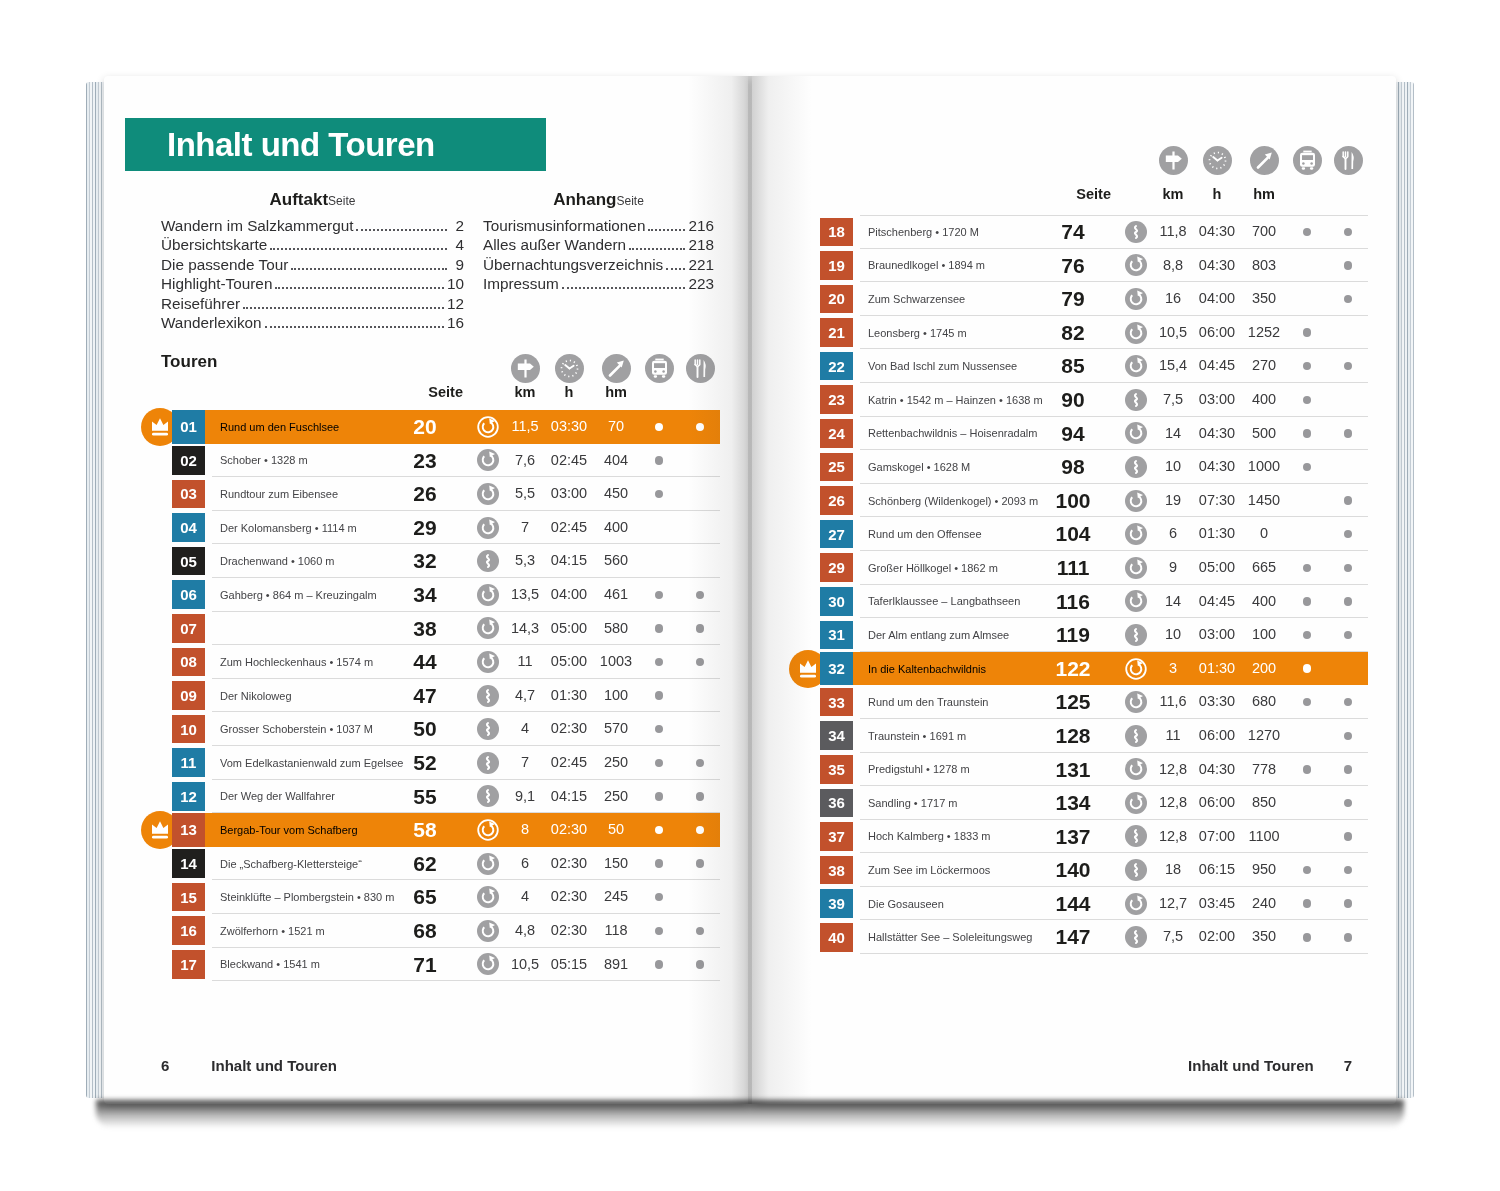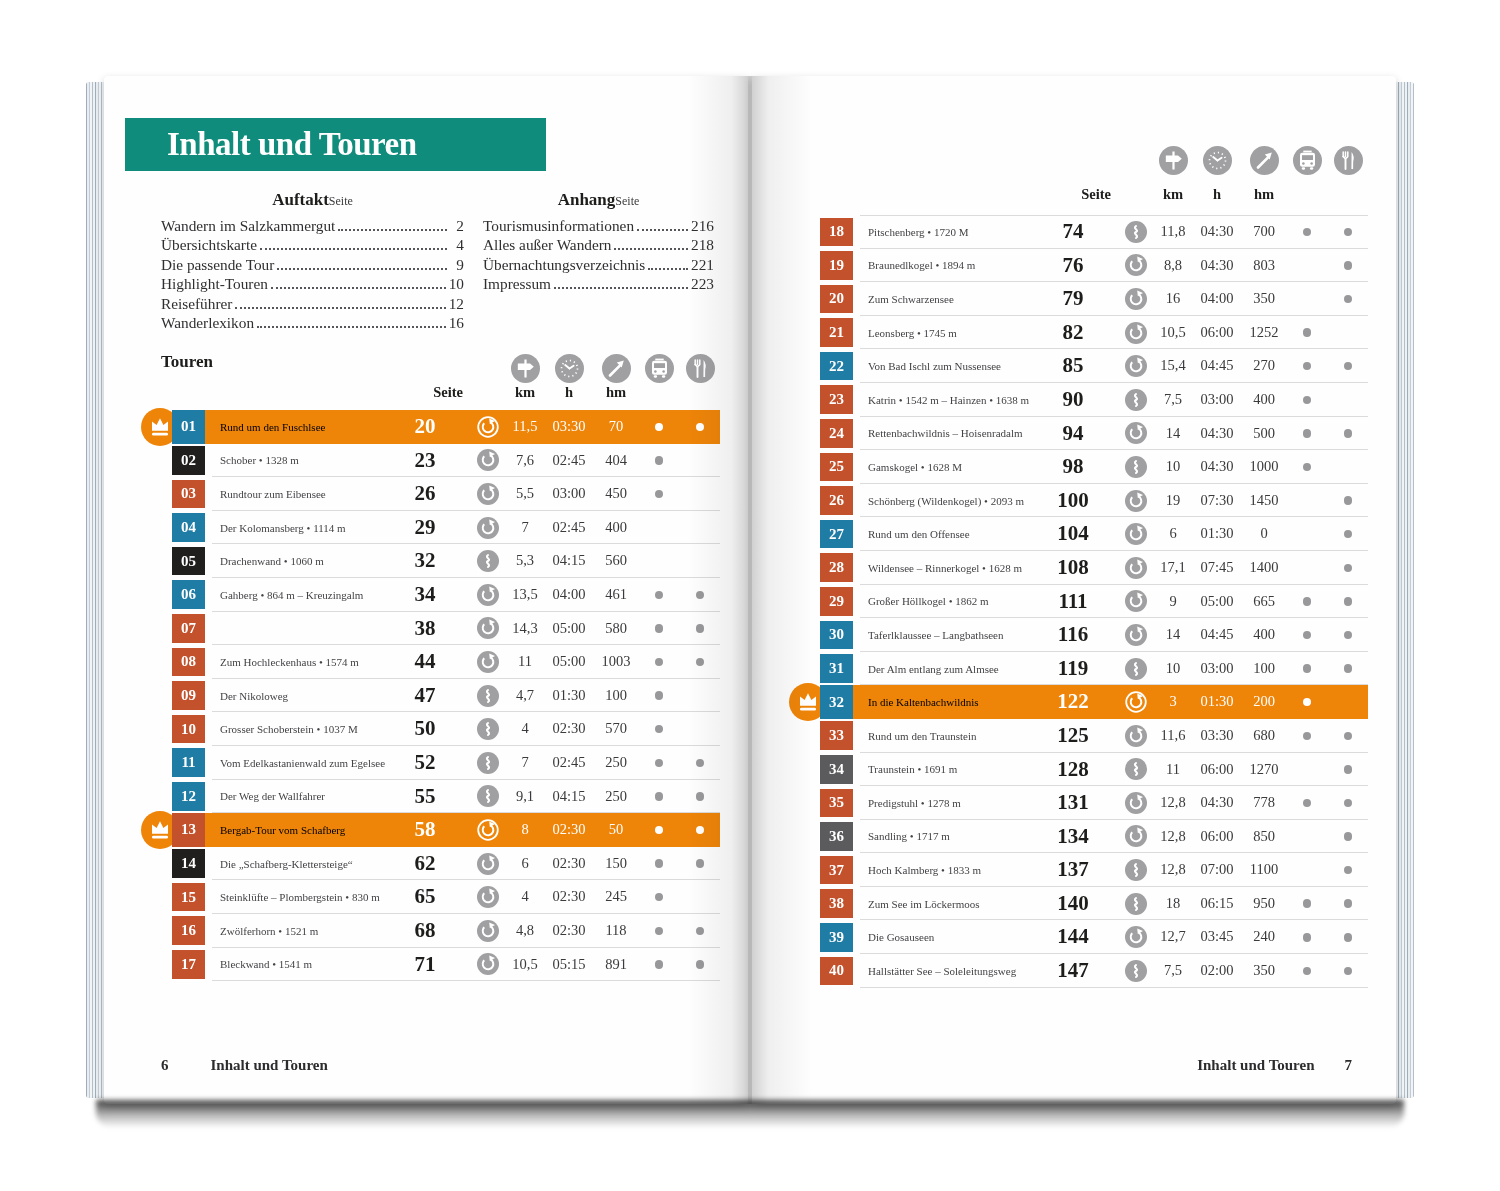--- a/index.html
+++ b/index.html
@@ -1,17 +1,17 @@
 <!DOCTYPE html>
 <html style="--green: #0f8c7b; --orange: #ee8408;"><head>
 <meta charset="utf-8">
 <style>
   html,body{margin:0;padding:0;background:#fff;}
   .stage{position:relative;width:1500px;height:1191px;background:#ffffff;overflow:hidden;
-         font-family:Liberation Serif, serif;}
+         font-family:Liberation Sans, sans-serif;}
 
   
   .edge{position:absolute;top:82px;height:1016px;width:34px;
         background:repeating-linear-gradient(90deg,
           #9fadb8 0 1px,#e7edf1 1px 3px,#c3ccd4 3px 4px,#f2f5f7 4px 6px,#b3bec7 6px 7px,#eef2f5 7px 9px);
         border-radius:3px;}
   .edge-left{left:86px;}
   .edge-right{left:1380px;}
   .bottom-shade{position:absolute;left:96px;top:1100px;width:1308px;height:28px;
         background:linear-gradient(180deg,rgba(20,20,20,.8) 0%,rgba(70,70,70,.38) 55%,rgba(120,120,120,0) 100%);
@@ -672,35 +672,20 @@
               <circle cx="11" cy="11" r="5.3" fill="none" stroke="#fff" stroke-width="2" stroke-dasharray="26 7.3" transform="rotate(-62 11 11)"></circle>
        <polygon points="12.2,2.6 18,4.9 12.8,8.1" fill="#fff"></polygon>
             </svg></span>
           <div class="val v-km">6</div>
           <div class="val v-h">01:30</div>
           <div class="val v-hm">0</div>
           <span class="dot dot-food"></span>
         </div>
         <div class="t-row">
           <div class="sep"></div>
-          <div class="numbox" style="background: rgb(194, 81, 44);">28</div>
-          <div class="ttitle">Wildensee – Rinnerkogel • 1628 m</div>
-          <div class="pageno">108</div>
-          <span class="route"><svg width="22" height="22" viewBox="0 0 22 22">
-              <circle cx="11" cy="11" r="11" fill="#a0a0a2"></circle>
-              <circle cx="11" cy="11" r="5.3" fill="none" stroke="#fff" stroke-width="2" stroke-dasharray="26 7.3" transform="rotate(-62 11 11)"></circle>
-       <polygon points="12.2,2.6 18,4.9 12.8,8.1" fill="#fff"></polygon>
-            </svg></span>
-          <div class="val v-km">17,1</div>
-          <div class="val v-h">07:45</div>
-          <div class="val v-hm">1400</div>
-          <span class="dot dot-food"></span>
-        </div>
-        <div class="t-row">
-          <div class="sep"></div>
           <div class="numbox" style="background: rgb(194, 81, 44);">29</div>
           <div class="ttitle">Großer Höllkogel • 1862 m</div>
           <div class="pageno">111</div>
           <span class="route"><svg width="22" height="22" viewBox="0 0 22 22">
               <circle cx="11" cy="11" r="11" fill="#a0a0a2"></circle>
               <circle cx="11" cy="11" r="5.3" fill="none" stroke="#fff" stroke-width="2" stroke-dasharray="26 7.3" transform="rotate(-62 11 11)"></circle>
        <polygon points="12.2,2.6 18,4.9 12.8,8.1" fill="#fff"></polygon>
             </svg></span>
           <div class="val v-km">9</div>
           <div class="val v-h">05:00</div>

